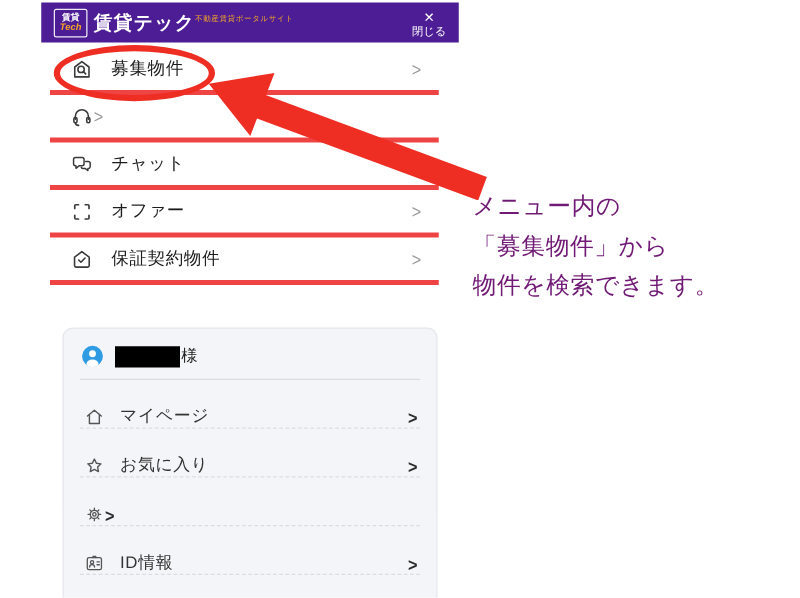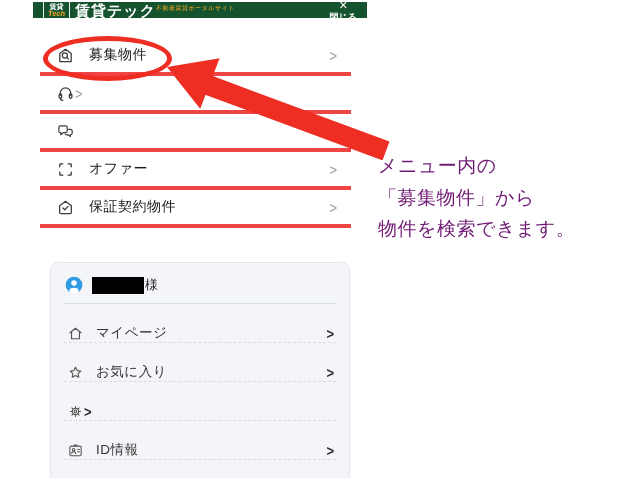--- a/index.html
+++ b/index.html
@@ -4,37 +4,37 @@
 <style>
   html,body{margin:0;padding:0;}
   body{
     width:640px;height:478px;position:relative;overflow:hidden;
     background:#ffffff;
     font-family:"Liberation Sans","DejaVu Sans",sans-serif;
     -webkit-font-smoothing:antialiased;
   }
   
   .drawer-header{
-    position:absolute;left:33px;top:2px;width:334px;height:16px;
-    background:#14532d;display:flex;align-items:center;justify-content:space-between;
+    position:absolute;left:33px;top:2px;width:334px;height:32px;
+    background:#4c1d95;display:flex;align-items:center;justify-content:space-between;
     padding:0 10px;box-sizing:border-box;
   }
   .logo{display:flex;align-items:center;gap:5px;}
   .logo-badge{
     width:25px;height:21px;border:1px solid rgba(255,255,255,.9);border-radius:2px;
     display:flex;flex-direction:column;align-items:center;justify-content:center;line-height:1;
   }
   .logo-badge .b1{font-size:7px;color:#ffffff;font-weight:bold;}
   .logo-badge .b2{font-size:7.5px;color:#F7A823;font-weight:bold;font-style:italic;}
   .logo-text{display:flex;flex-direction:row;line-height:1;}
   .logo-title{font-size:15px;font-weight:bold;color:#ffffff;letter-spacing:1px;}
   .logo-sub{font-size:6px;color:#F7A823;letter-spacing:.5px;margin-top:2px;}
   .close-btn{display:flex;flex-direction:column;align-items:center;line-height:1;cursor:pointer;}
   .close-x{font-size:14px;color:#ffffff;}
-  .close-label{font-size:9px;color:#ffffff;font-weight:bold;margin-top:1px;}
+  .close-label{font-size:9px;color:#ffffff;font-weight:normal;margin-top:1px;}
   
   .menu{position:absolute;left:40px;top:38px;width:311px;}
   .mrow{
     display:flex;align-items:center;height:38px;
     border-bottom:4px solid #ef4444;box-sizing:border-box;
     padding-left:15px;padding-right:14px;cursor:pointer;background:transparent;
   }
   .micon{width:20px;height:20px;flex:0 0 20px;display:flex;align-items:center;justify-content:center;color:#3a3a3a;}
   .micon svg{width:19px;height:19px;}
   .mlabel{font-size:14px;font-weight:500;color:#1c1c1c;margin-left:14px;flex:1;letter-spacing:.5px;}
@@ -116,20 +116,21 @@
     <span class="chev">&gt;</span>
   </div>
 
   <div class="mrow">
     <span class="micon">
       <svg viewBox="0 0 24 24" fill="none" stroke="currentColor" stroke-width="1.5" stroke-linecap="round" stroke-linejoin="round">
         <path d="M14.2 7a2 2 0 0 0-2-2H5.6a2 2 0 0 0-2 2v4.3a2 2 0 0 0 2 2h.4v2.7l3.5-2.7h2.7a2 2 0 0 0 2-2z"></path>
         <path d="M15.8 9.2h2.6a2 2 0 0 1 2 2v3a2 2 0 0 1-2 2h-.3v2.1l-2.7-2.1h-2.2a2 2 0 0 1-1.8-1.2"></path>
       </svg>
     </span>
+    <span class="mlabel">チャット</span>
   </div>
 
   <div class="mrow">
     <span class="micon">
       <svg viewBox="0 0 24 24" fill="none" stroke="currentColor" stroke-width="1.7" stroke-linecap="round" stroke-linejoin="round">
         <path d="M4.8 8.6v-2.8a1 1 0 0 1 1-1h2.8"></path>
         <path d="M15.4 4.8h2.8a1 1 0 0 1 1 1v2.8"></path>
         <path d="M19.2 15.4v2.8a1 1 0 0 1-1 1h-2.8"></path>
         <path d="M8.6 19.2H5.8a1 1 0 0 1-1-1v-2.8"></path>
       </svg>

